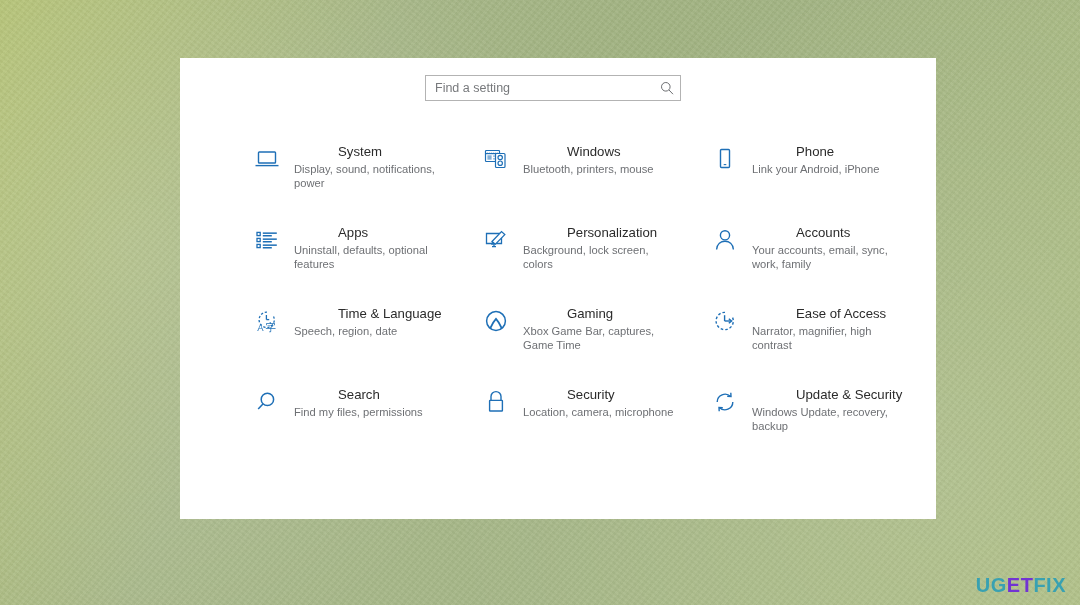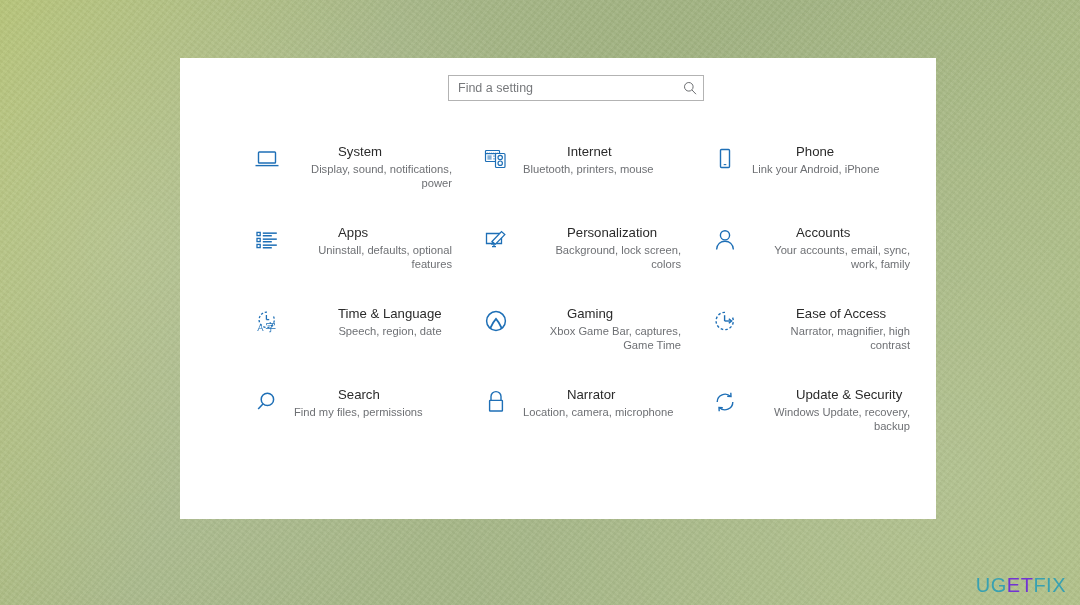--- a/index.html
+++ b/index.html
@@ -45,21 +45,20 @@
     overflow: hidden;
   }
 
   
   .search-row {
     position: absolute;
     left: 0;
     top: 0;
     width: 100%;
     height: 74px;
-    margin-left: 23px;
   }
   #search-box {
     position: absolute;
     left: 245px;
     top: 17px;
     width: 256px;
     height: 26px;
     border: 1px solid #b3b3b3;
     background: #ffffff;
     box-sizing: border-box;
@@ -123,41 +122,40 @@
     line-height: 15px;
     margin-bottom: 3px;
     white-space: nowrap;
     margin-left: 44px;
   }
   .tile-desc {
     font-size: 11.2px;
     color: #6e7074;
     line-height: 14px;
     max-width: 158px;
-    text-align: right;
   }
 
   
   #star-annotation {
     position: absolute;
     left: 251px;
     top: 460px;
     width: 50px;
     height: 50px;
     pointer-events: none;
     z-index: 40;
   }
 
   
   #watermark {
     position: absolute;
     right: 14px;
     bottom: 8px;
     font-size: 20px;
-    font-weight: normal;
+    font-weight: bold;
     letter-spacing: 0.5px;
     line-height: 24px;
     display: flex;
     align-items: center;
     opacity: 0.92;
     justify-content: space-between;
   }
   .wm-a { color: #2f9fb5; }
   .wm-b { color: #6d28d9; }
   .wm-c { color: #2f9fb5; }
@@ -209,21 +207,21 @@
           <line x1="14.4" y1="6" x2="14.4" y2="6.2" stroke-width="1.1"></line>
           <rect x="4.4" y="9.3" width="4.2" height="4.4" fill="currentColor" opacity="0.55" stroke="none"></rect>
           <rect x="10" y="9.3" width="2.2" height="1.6" fill="currentColor" opacity="0.4" stroke="none"></rect>
           <rect x="10" y="12" width="2.2" height="1.6" fill="currentColor" opacity="0.4" stroke="none"></rect>
           <rect x="12.5" y="7.5" width="9.5" height="14" rx="1" fill="#ffffff"></rect>
           <circle cx="17.2" cy="11.5" r="2.2"></circle>
           <circle cx="17.2" cy="17.2" r="2.2"></circle>
         </svg>
       </div>
       <div class="tile-text">
-        <div class="tile-title">Internet</div>
+        <div class="tile-title">Windows</div>
         <div class="tile-desc">Bluetooth, printers, mouse</div>
       </div>
     </div>
 
     <div class="tile">
       <div class="tile-icon">
         <svg width="26" height="26" viewBox="0 0 26 26" fill="none" stroke="currentColor" stroke-width="1.4">
           <rect x="8.5" y="3.5" width="9" height="18" rx="1"></rect>
           <line x1="11.7" y1="18.6" x2="14.3" y2="18.6" stroke-width="1.1"></line>
         </svg>
@@ -343,21 +341,21 @@
     </div>
 
     <div class="tile">
       <div class="tile-icon">
         <svg width="26" height="26" viewBox="0 0 26 26" fill="none" stroke="currentColor" stroke-width="1.4">
           <path d="M8 11.4 L8 7.6 A5 5 0 0 1 18 7.6 L18 11.4"></path>
           <rect x="6.6" y="11.4" width="12.8" height="10.6" rx="0.6"></rect>
         </svg>
       </div>
       <div class="tile-text">
-        <div class="tile-title">Narrator</div>
+        <div class="tile-title">Security</div>
         <div class="tile-desc">Location, camera, microphone</div>
       </div>
     </div>
 
     <div class="tile">
       <div class="tile-icon">
         <svg width="26" height="26" viewBox="0 0 26 26" fill="none" stroke="currentColor" stroke-width="1.4">
           <path d="M5.2 13 A7.8 7.8 0 0 1 18.6 7.6"></path>
           <path d="M20.8 13 A7.8 7.8 0 0 1 7.4 18.4"></path>
           <path d="M15.2 7.2 L19 7.4 L18.8 3.8" fill="none"></path>

